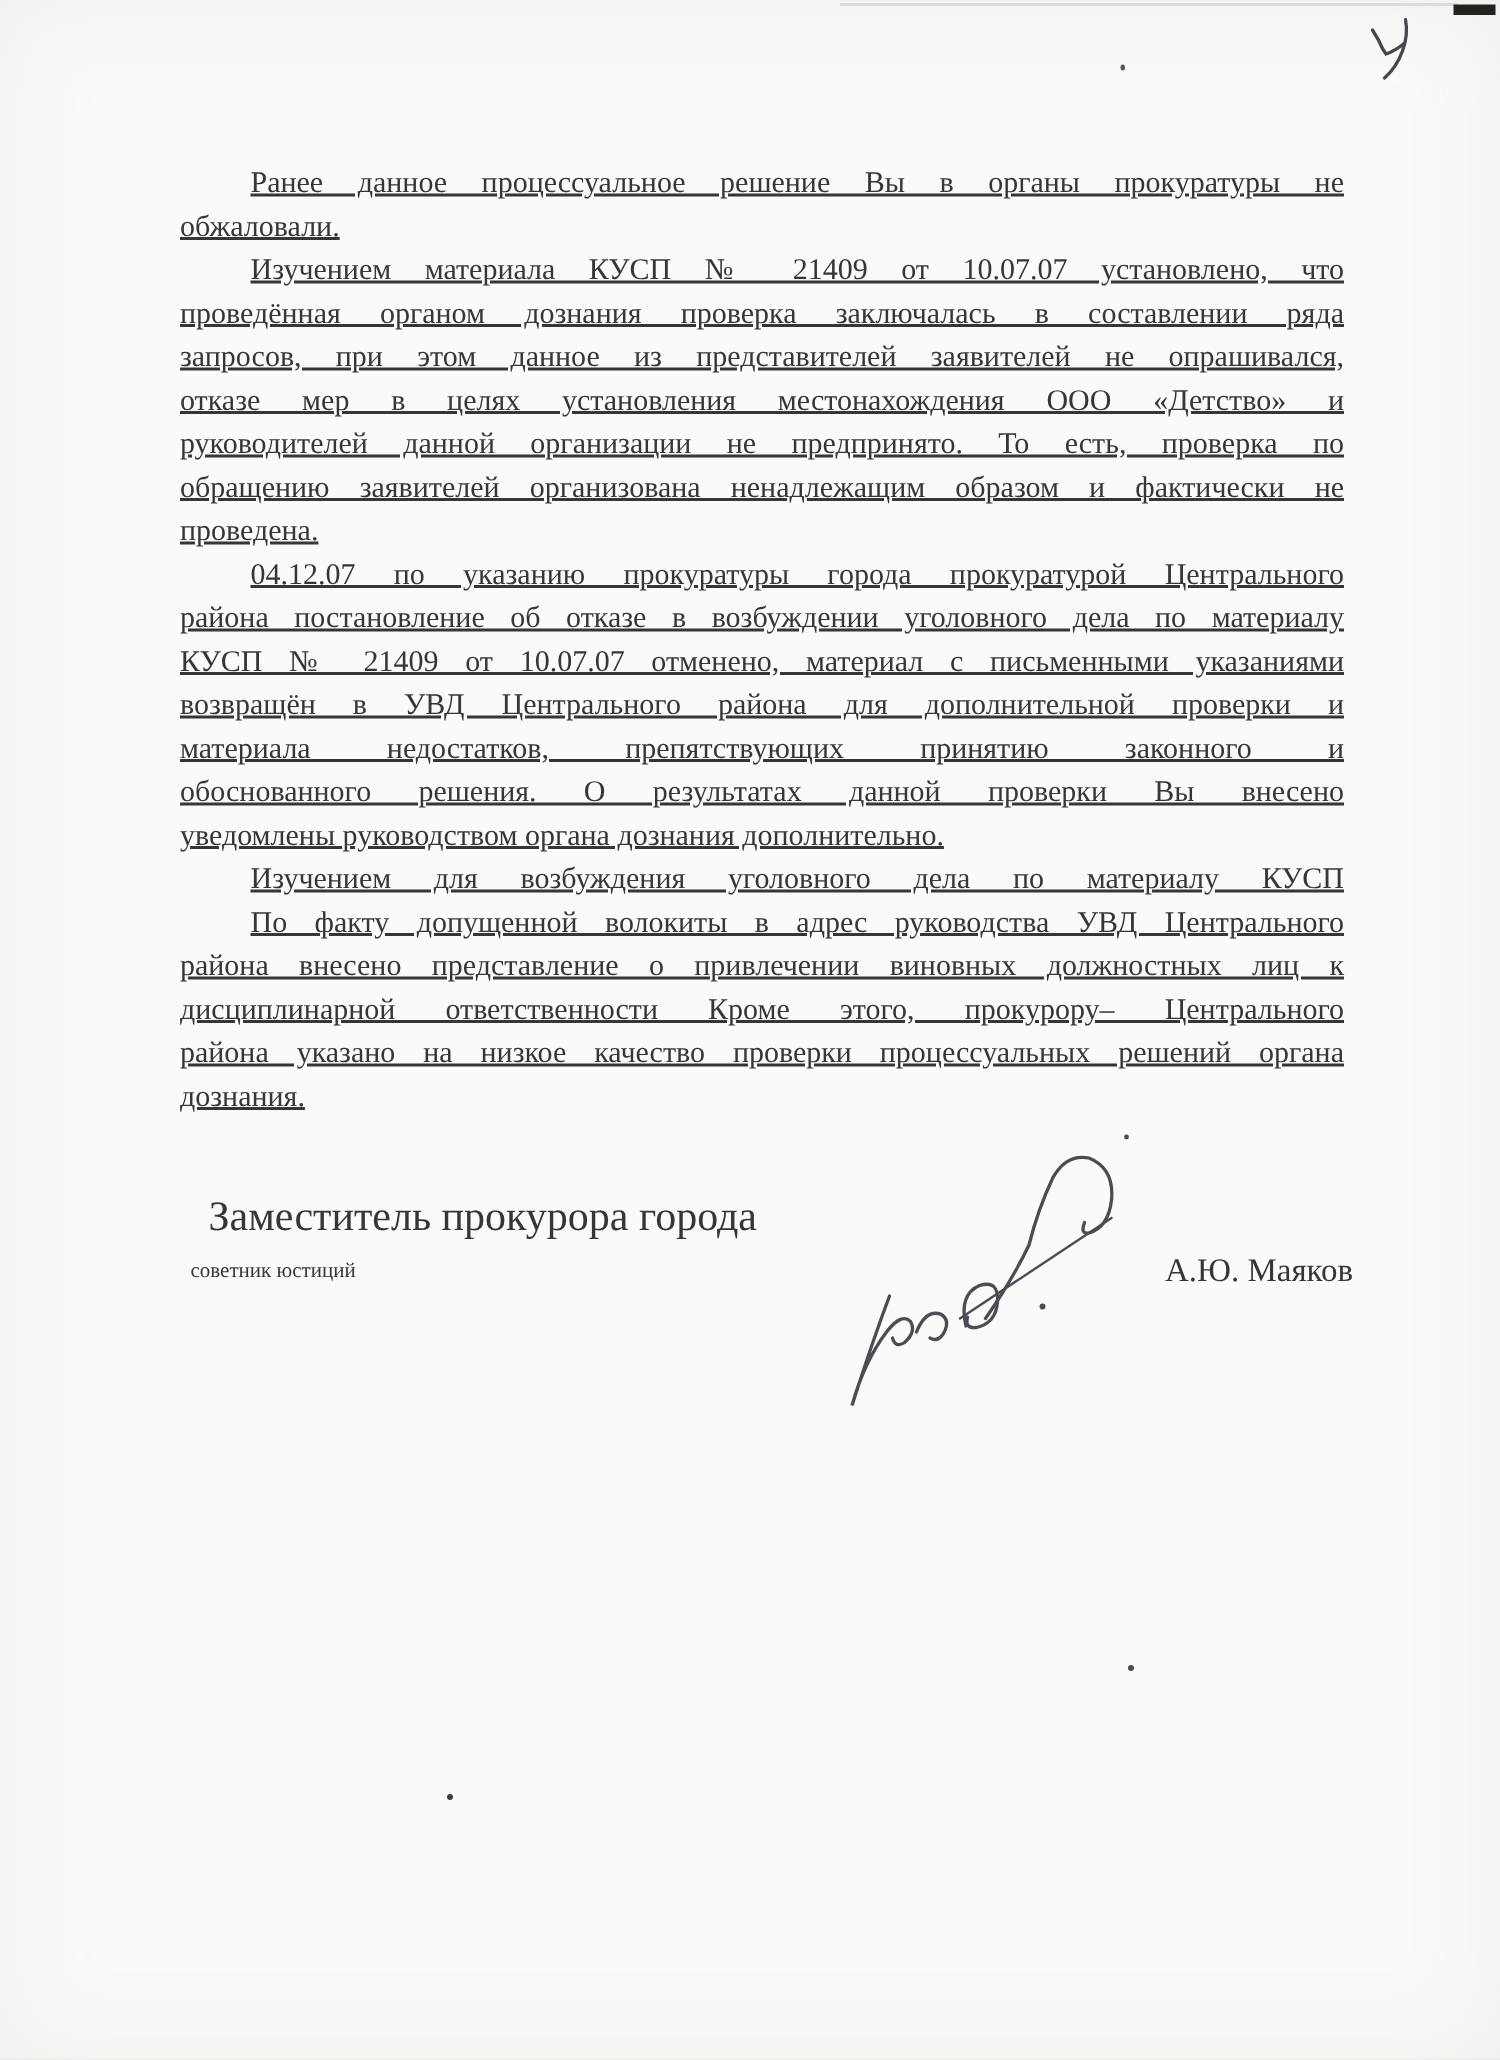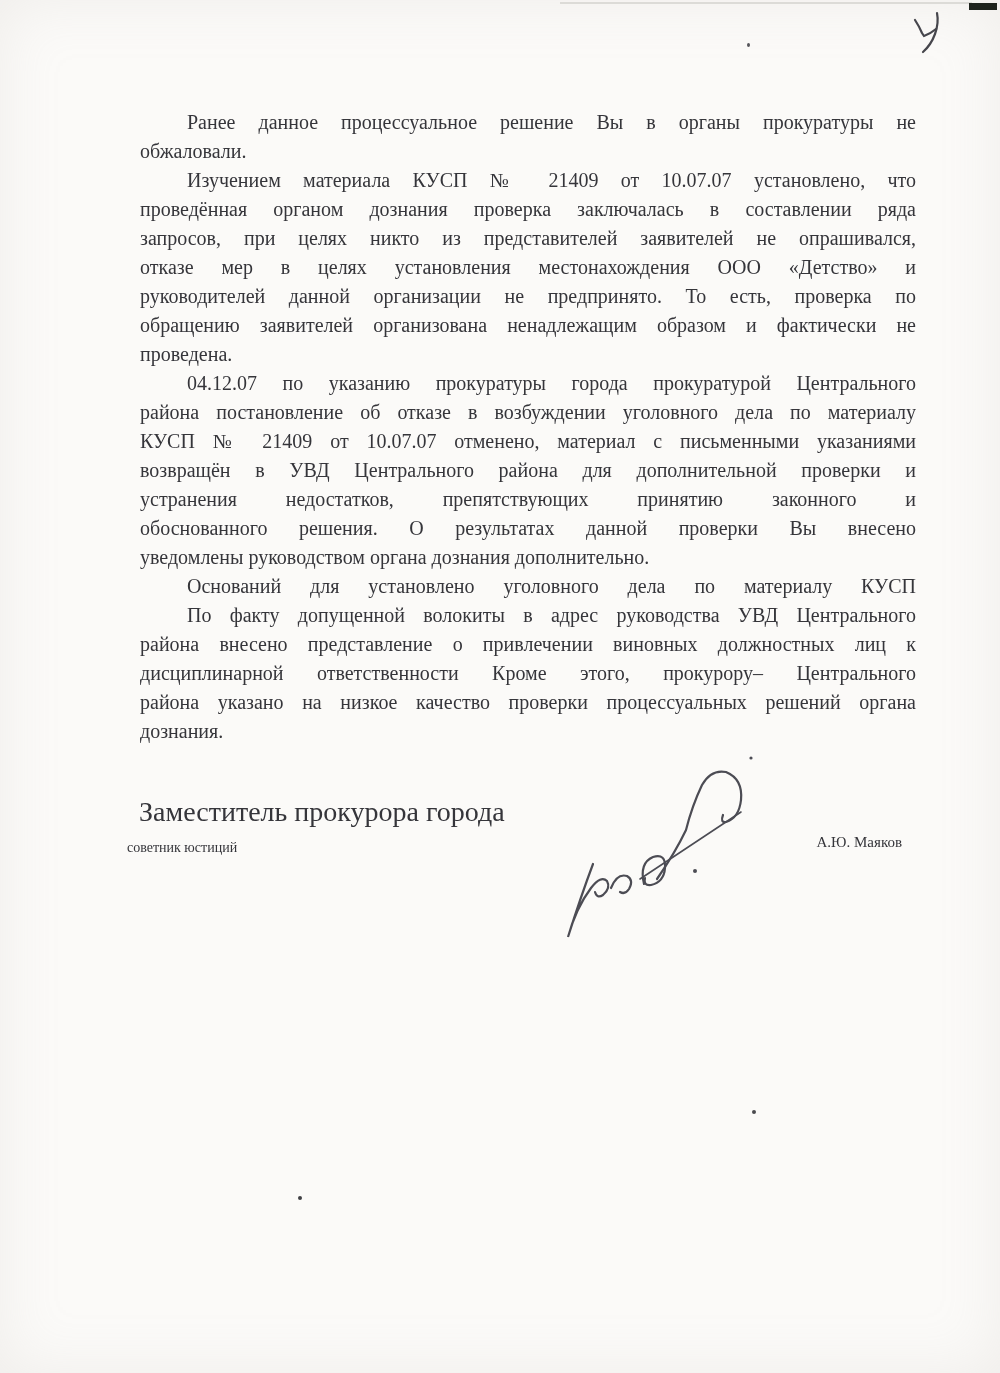--- a/index.html
+++ b/index.html
@@ -8,30 +8,30 @@
     background:#fbfaf8;
     box-shadow: inset 0 0 60px rgba(190,185,178,0.18);
     overflow:hidden;
     font-family:"Liberation Serif", serif;
     color:#35353a;
   }
   .top-edge-line { position:absolute; left:560px; top:2px; width:412px; height:2px; background:#d2d0cc; opacity:.7; }
   .corner-bar { position:absolute; left:969px; top:3px; width:28px; height:7px; background:#1e231d; }
   .pagenum-svg { position:absolute; left:903px; top:8px; }
   .textblock {
-    position:absolute; left:140px; top:108px; width:776px;
-    font-size:20px; line-height:29px;
+    position:absolute; left:120px; top:108px; width:776px;
+    font-size:20px; line-height:29px;text-decoration:underline;
   }
   .para { margin:0; }
   .line { text-align:justify; text-align-last:justify; -moz-text-align-last:justify; }
   .line.first { padding-left:47px; }
   .line.last { text-align-last:left; -moz-text-align-last:left; }
   .sig-title { position:absolute; left:139px; top:796px; font-size:28px;text-align:center; }
   .sig-rank  { position:absolute; left:127px; top:840px; font-size:14px; }
-  .sig-name  { position:absolute; right:98px; top:834px; font-size:15px; }
+  .sig-name  { position:absolute; right:98px; top:834px; font-size:22px; }
   .signature-svg { position:absolute; left:545px; top:748px; }
   .speck { position:absolute; border-radius:50%; }
   .speck.s1 { left:747px; top:43px;  width:3px; height:4px; background:#55555a; }
   .speck.s2 { left:752px; top:1110px; width:4px; height:4px; background:#4a4a4e; }
   .speck.s3 { left:298px; top:1196px; width:4px; height:4px; background:#3f3f44; }
 </style>
 </head>
 <body>
 
 <div class="page">
@@ -49,37 +49,37 @@
   </div>
 
   <div class="textblock">
       <div class="para">
         <div class="line first">Ранее данное процессуальное решение Вы в органы прокуратуры не</div>
         <div class="line last">обжаловали.</div>
       </div>
       <div class="para">
         <div class="line first">Изучением материала КУСП № 21409 от 10.07.07 установлено, что</div>
         <div class="line">проведённая органом дознания проверка заключалась в составлении ряда</div>
-        <div class="line">запросов, при целях никто из представителей заявителей не опрашивался,</div>
+        <div class="line">запросов, при этом данное из представителей заявителей не опрашивался,</div>
         <div class="line">отказе мер в целях установления местонахождения ООО «Детство» и</div>
         <div class="line">руководителей данной организации не предпринято. То есть, проверка по</div>
         <div class="line">обращению заявителей организована ненадлежащим образом и фактически не</div>
         <div class="line last">проведена.</div>
       </div>
       <div class="para">
         <div class="line first">04.12.07 по указанию прокуратуры города прокуратурой Центрального</div>
         <div class="line">района постановление об отказе в возбуждении уголовного дела по материалу</div>
         <div class="line">КУСП № 21409 от 10.07.07 отменено, материал с письменными указаниями</div>
         <div class="line">возвращён в УВД Центрального района для дополнительной проверки и</div>
-        <div class="line">устранения недостатков, препятствующих принятию законного и</div>
+        <div class="line">материала недостатков, препятствующих принятию законного и</div>
         <div class="line">обоснованного решения. О результатах данной проверки Вы внесено</div>
         <div class="line last">уведомлены руководством органа дознания дополнительно.</div>
       </div>
       <div class="para">
-        <div class="line first">Оснований для установлено уголовного дела по материалу КУСП</div>
+        <div class="line first">Изучением для возбуждения уголовного дела по материалу КУСП</div>
       </div>
       <div class="para">
         <div class="line first">По факту допущенной волокиты в адрес руководства УВД Центрального</div>
         <div class="line">района внесено представление о привлечении виновных должностных лиц к</div>
         <div class="line">дисциплинарной ответственности Кроме этого, прокурору– Центрального</div>
         <div class="line">района указано на низкое качество проверки процессуальных решений органа</div>
         <div class="line last">дознания.</div>
       </div>
     </div>
 

